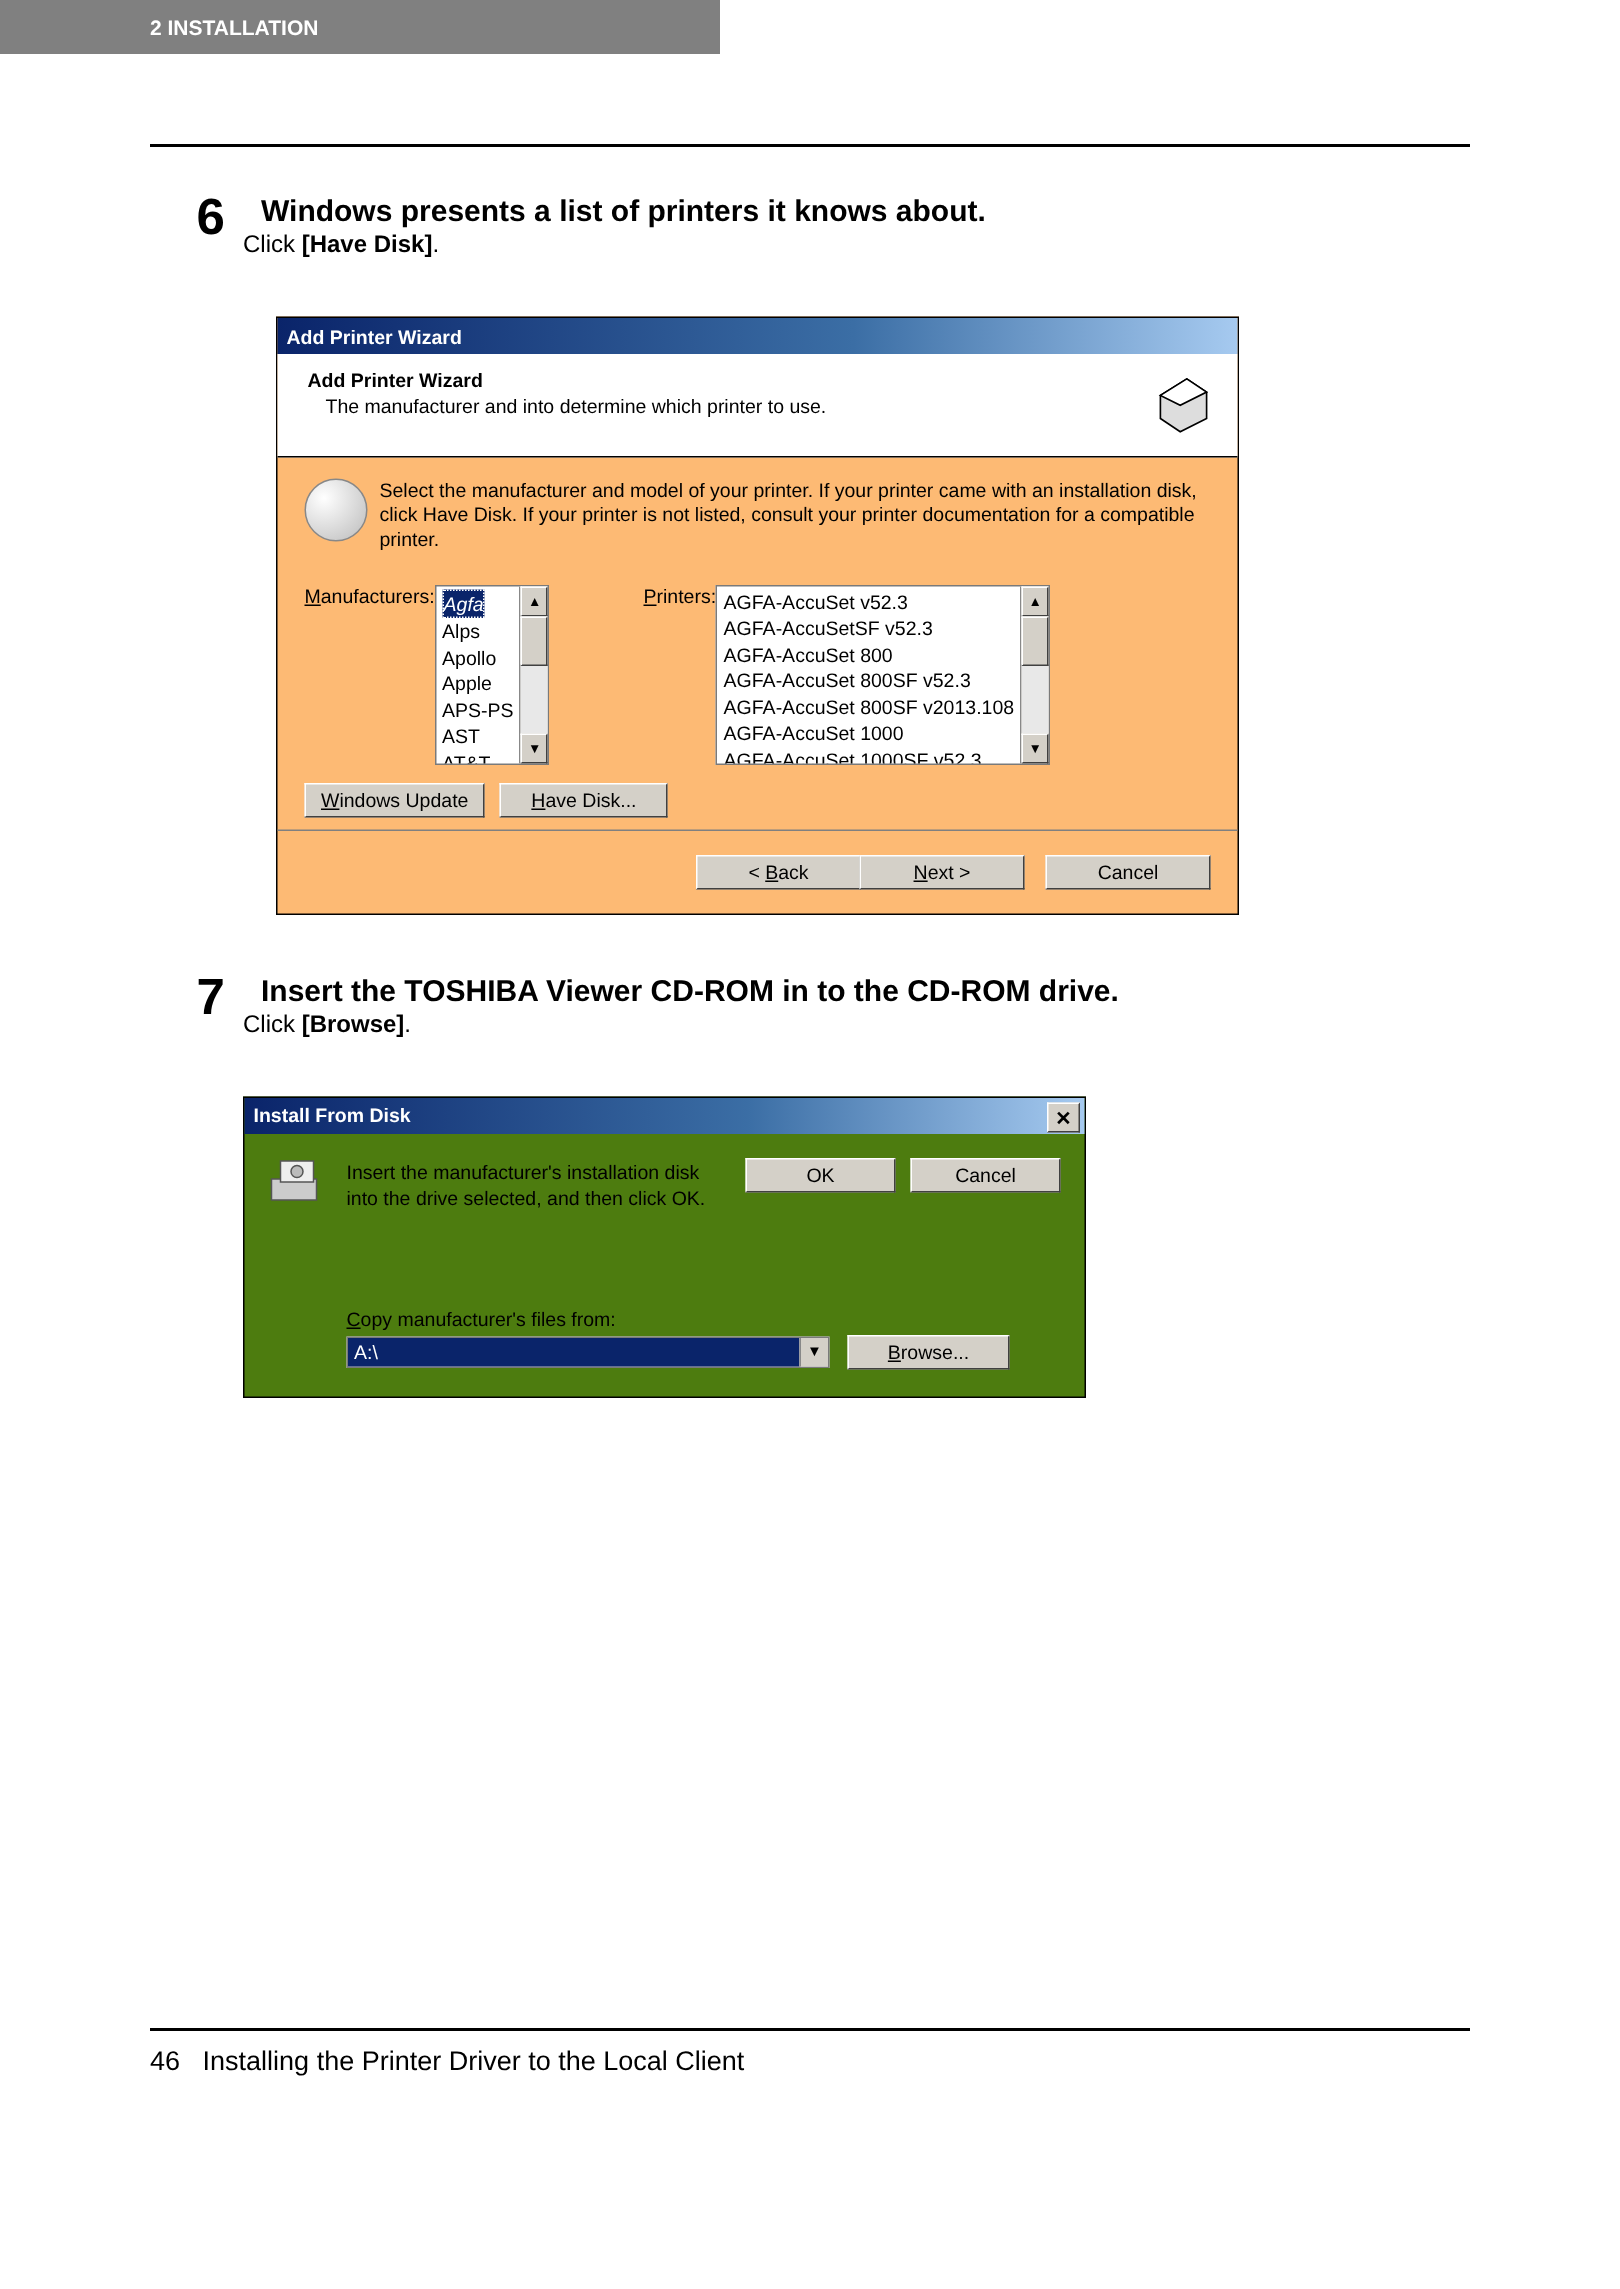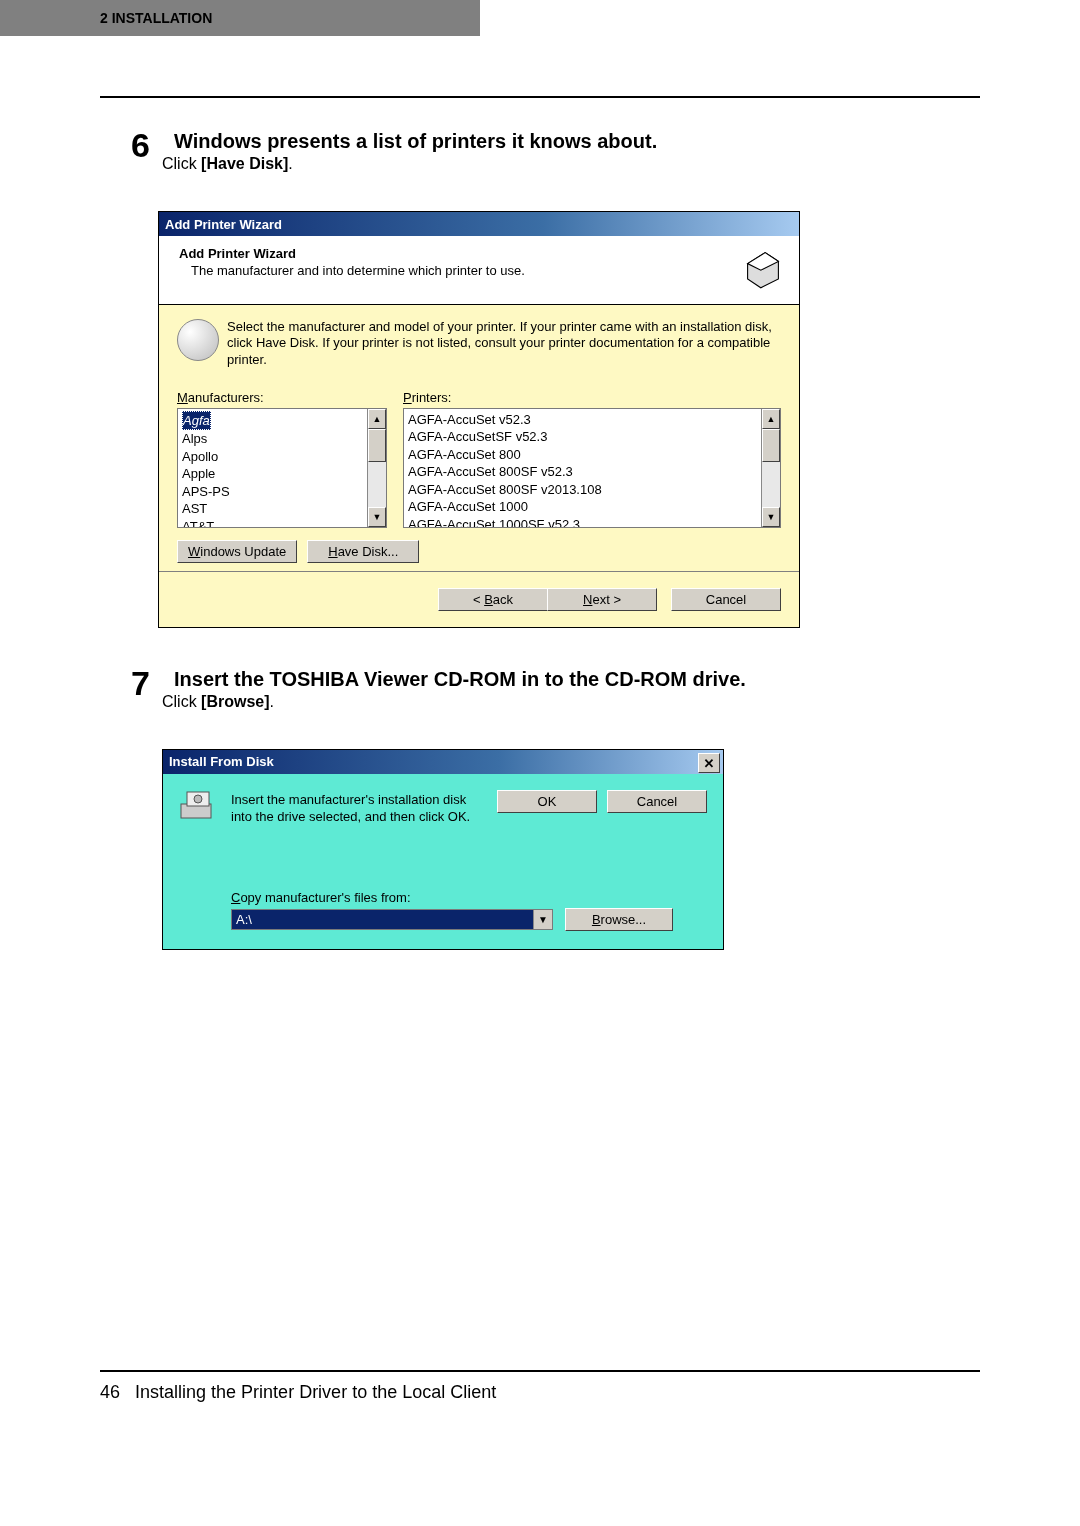--- a/index.html
+++ b/index.html
@@ -1,60 +1,60 @@
 <!DOCTYPE html>
 <html><head>
 <meta charset="utf-8">
 <style>
 body { margin:0; font-family:Arial,Helvetica,sans-serif; background:#fff; width:1080px; }
-.header-band { background:#808080; width:480px; height:36px; color:#000000; font-weight:bold; font-size:14px; display:flex; align-items:center; padding-left:100px; box-sizing:border-box; }
+.header-band { background:#808080; width:480px; height:36px; color:#ffffff; font-weight:bold; font-size:14px; display:flex; align-items:center; padding-left:100px; box-sizing:border-box; }
 .page-pad { padding:60px 100px 40px 100px; }
 .rule { border-top:2px solid #000; margin-bottom:30px; }
 .step-row { display:flex; margin-bottom:20px; }
 .step-num { font-size:34px; font-weight:bold; width:50px; text-align:right; padding-right:12px; line-height:1; }
 .step-body { flex:1; }
 .step-title { font-size:20px; font-weight:bold; margin:2px 0 2px 12px; }
 .step-sub { font-size:16px; margin:2px 0 18px 0; }
 
 
-.wizard { margin-left:58px; width:640px; border:1px solid #000; background:#fef9c3; font-family:Tahoma,Arial,sans-serif; font-size:13px; }
+.wizard { margin-left:84px; width:640px; border:1px solid #000; background:#fdba74; font-family:Tahoma,Arial,sans-serif; font-size:13px; }
 .titlebar { height:24px; background:linear-gradient(90deg,#0a246a,#3b6ea5 60%,#a6caf0); color:#fff; font-weight:bold; display:flex; align-items:center; padding-left:6px; font-size:13px; }
 .wiz-head { background:#fff; border-bottom:1px solid #000; padding:10px 14px 14px 20px; display:flex; }
 .wiz-head-text { flex:1; }
 .wiz-head-title { font-weight:bold; font-size:13px; }
 .wiz-head-sub { font-size:13px; margin-left:12px; margin-top:2px; }
 .wiz-head-icon { width:44px; height:44px; margin-left:10px; }
 .wiz-head-icon svg { width:44px; height:44px; }
 
 .wiz-body { padding:14px 18px 8px 18px; }
 .info-row { display:flex; align-items:flex-start; margin-bottom:22px; }
 .info-icon { width:40px; height:40px; margin-right:8px; background:radial-gradient(circle at 30% 30%,#fff,#bbb); border-radius:50%; border:1px solid #888; }
 .info-text { flex:1; font-size:13px; line-height:1.25; }
 
 .list-cols { display:flex; gap:16px; }
-.list-col { display:flex; flex-direction:column; }
+.list-col { display:flex; flex-direction:row; }
 .list-label { font-size:13px; margin-bottom:3px; display:block; }
 .list-label .u { text-decoration:underline; }
 .listbox { background:#fff; border:1px solid #7a7a7a; display:flex; }
 .listbox-items { flex:1; padding:2px; overflow:hidden; }
 .listbox-items div { font-size:13px; padding:0 2px; line-height:1.35; white-space:nowrap; }
 .listbox-items .sel { background:#0a246a; color:#fff; border:1px dotted #fff; display:inline-block;font-style:italic; }
 .sb { width:18px; background:#d4d0c8; display:flex; flex-direction:column; border-left:1px solid #888; }
 .sb-btn { height:18px; background:#d4d0c8; border:1px solid #fff; border-bottom-color:#404040; border-right-color:#404040; font-size:9px; display:flex; align-items:center; justify-content:center; }
 .sb-track { flex:1; background:#e8e8e8; }
 .sb-thumb { height:40%; background:#d4d0c8; border:1px solid #fff; border-bottom-color:#404040; border-right-color:#404040; }
 
 .btn-row { display:flex; justify-content:flex-start; gap:10px; margin-top:12px; }
 .btn-row2 { border-top:1px solid #808080; border-bottom:0; margin:0; padding:16px 18px; display:flex; justify-content:flex-end; gap:0; }
 .btn { background:#d4d0c8; border:1px solid #404040; border-top-color:#fff; border-left-color:#fff; padding:3px 10px; font-size:13px; min-width:90px; text-align:center; font-family:Tahoma,Arial,sans-serif; }
 .btn .u { text-decoration:underline; }
 .btn-row2 .btn { min-width:88px; }
 
 
-.ifd { margin-left:62px; width:560px; border:1px solid #000; background:#5eead4; font-family:Tahoma,Arial,sans-serif; font-size:13px; }
+.ifd { margin-left:62px; width:560px; border:1px solid #000; background:#4d7c0f; font-family:Tahoma,Arial,sans-serif; font-size:13px; }
 .ifd .titlebar { display:flex; }
 .closebox { margin-left:auto; width:20px; height:18px; margin:3px 3px 0 auto; background:#d4d0c8; border:1px solid #404040; border-top-color:#fff; border-left-color:#fff; font-weight:bold; font-size:13px; display:flex; align-items:center; justify-content:center; color:#000; }
 .ifd-body { padding:16px 16px 18px 16px; display:flex; flex-direction:column; }
 .ifd-top { display:flex; align-items:flex-start; }
 .disk-icon { width:40px; height:34px; margin-right:12px; flex:none; }
 .ifd-text { flex:1; font-size:13px; line-height:1.3; padding-top:2px; }
 .ifd-btns { display:flex; flex-direction:row; gap:10px; margin-left:14px; }
 .ifd-btns .btn { min-width:78px; padding:3px 10px; }
 
 .ifd-cmb { margin-top:64px; margin-left:52px; display:flex; flex-direction:column; }

